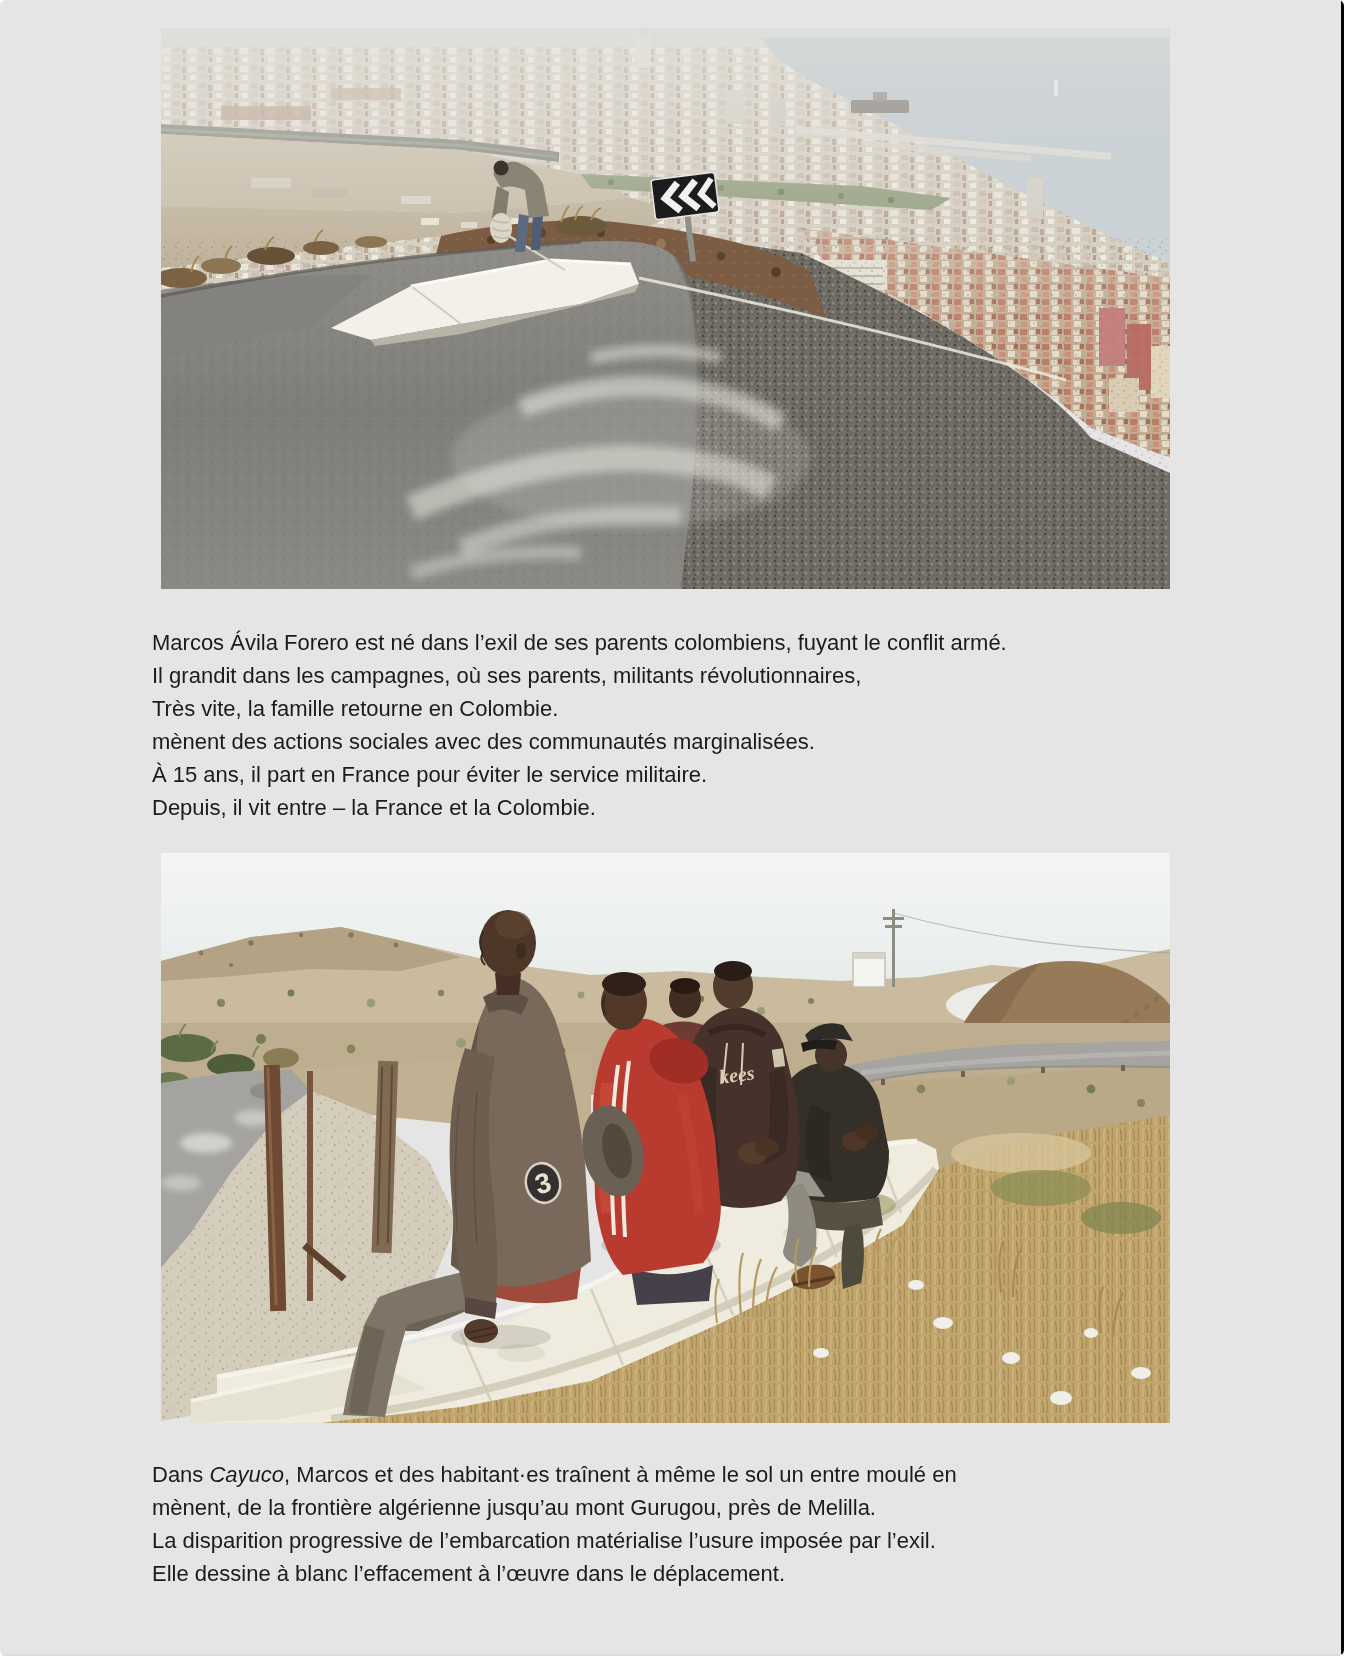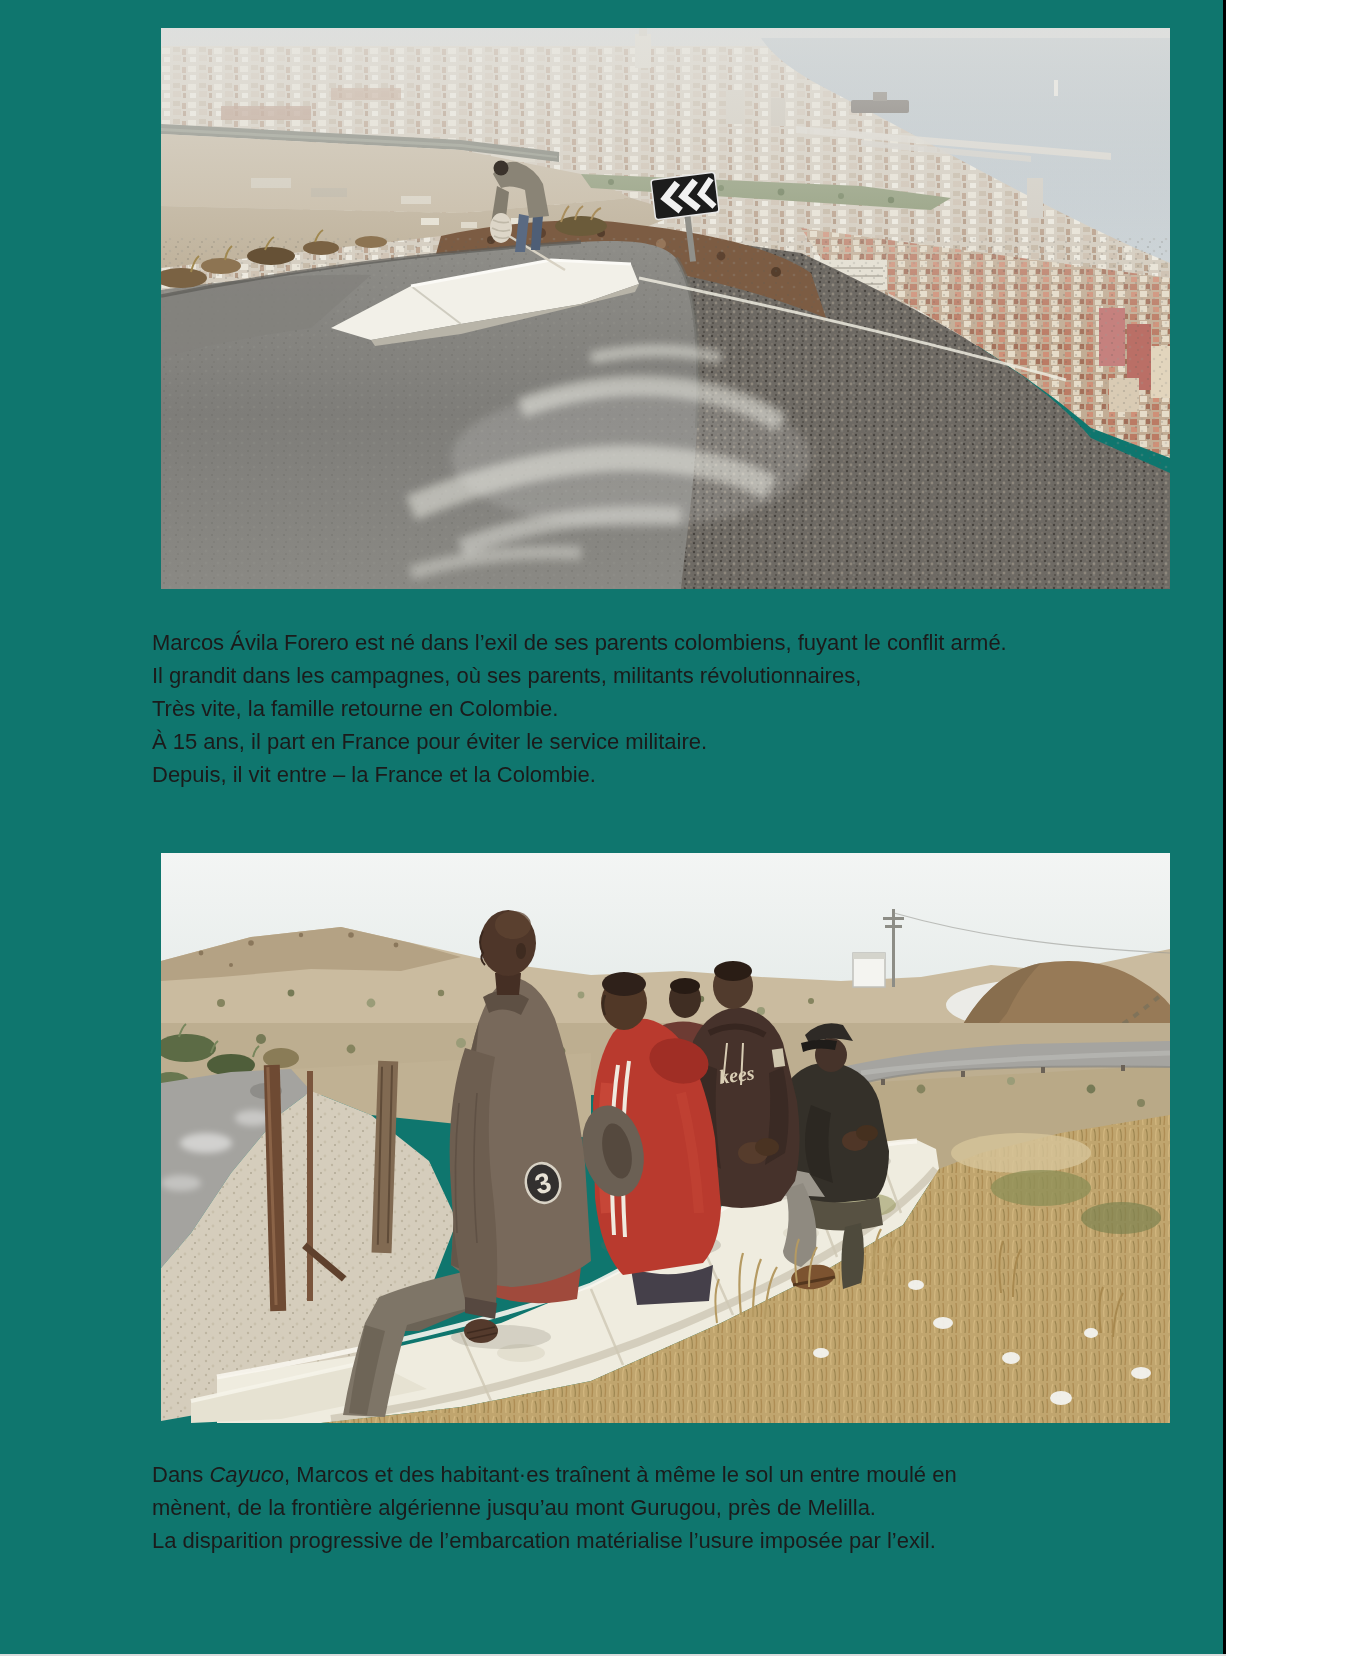--- a/index.html
+++ b/index.html
@@ -1,17 +1,17 @@
 <!DOCTYPE html>
 <html><head>
 <meta charset="utf-8">
 <style>
   html,body{margin:0;padding:0;background:#ffffff;}
-  .page{position:relative;width:1226px;height:1656px;background:#0f766e;overflow:hidden;
-        font-family:"Liberation Sans",sans-serif;}
+  .page{position:relative;width:1344px;height:1656px;background:#e5e5e5;overflow:hidden;
+        font-family:"Liberation Sans",sans-serif;border-radius:6px;}
   .photo{position:absolute;left:161px;width:1009px;display:block;}
   #photo-top{top:28px;height:561px;}
   #photo-bottom{top:853px;height:570px;}
   .photo svg{display:block;width:100%;height:100%;}
   .para{position:absolute;left:152px;width:1060px;color:#1b1b1b;font-size:22px;line-height:33px;}
   #bio{top:626px;}
   #work{top:1458px;}
   .para em{font-style:italic;}
   .right-edge{position:absolute;top:0;right:0;width:3px;height:1656px;background:#000;}
   .bottom-edge{position:absolute;left:0;bottom:0;width:100%;height:2px;background:#dcdcdc;}
@@ -203,20 +203,21 @@
       <ellipse cx="210" cy="214" rx="16" ry="6" fill="#8d7452"></ellipse>
       <path d="M30,244 q3,-12 8,-16 M64,232 q2,-10 7,-14 M104,222 q4,-10 9,-13 M154,214 q3,-9 8,-12" stroke="#a08850" stroke-width="2" fill="none"></path>
     </g>
   </svg>
   </figure>
 
   <div class="para" id="bio">
     <div>Marcos Ávila Forero est né dans l’exil de ses parents colombiens, fuyant le conflit armé.</div>
     <div>Il grandit dans les campagnes, où ses parents, militants révolutionnaires,</div>
     <div>Très vite, la famille retourne en Colombie.</div>
+    <div>mènent des actions sociales avec des communautés marginalisées.</div>
     <div>À 15 ans, il part en France pour éviter le service militaire.</div>
     <div>Depuis, il vit entre – la France et la Colombie.</div>
   </div>
 
   <figure class="photo" id="photo-bottom" style="margin:0" role="img" aria-label="Cinq jeunes hommes assis sur un muret de béton blanc au bord d’une route, dans un paysage aride près du mont Gurugou.">
   <svg viewBox="0 0 1009 570" preserveAspectRatio="none">
     <defs>
       <linearGradient id="skyB" x1="0" y1="0" x2="0" y2="1">
         <stop offset="0" stop-color="#f3f5f4"></stop>
             <stop offset="1" stop-color="#e4eae8"></stop>
@@ -445,17 +446,18 @@
 
       <path d="M636,430 q-4,-30 2,-44 M648,434 q0,-28 8,-40 M556,470 q-4,-30 2,-44" stroke="#b59a62" stroke-width="2" fill="none"></path>
     </g>
   </svg>
   </figure>
 
   <div class="para" id="work">
     <div><span>Dans </span><em>Cayuco</em><span>, Marcos et des habitant·es traînent à même le sol un entre moulé en</span></div>
     <div>mènent, de la frontière algérienne jusqu’au mont Gurugou, près de Melilla.</div>
     <div>La disparition progressive de l’embarcation matérialise l’usure imposée par l’exil.</div>
+    <div>Elle dessine à blanc l’effacement à l’œuvre dans le déplacement.</div>
   </div>
 
   <div class="right-edge"></div>
   <div class="bottom-edge"></div>
 </div>
 
 </body></html>

